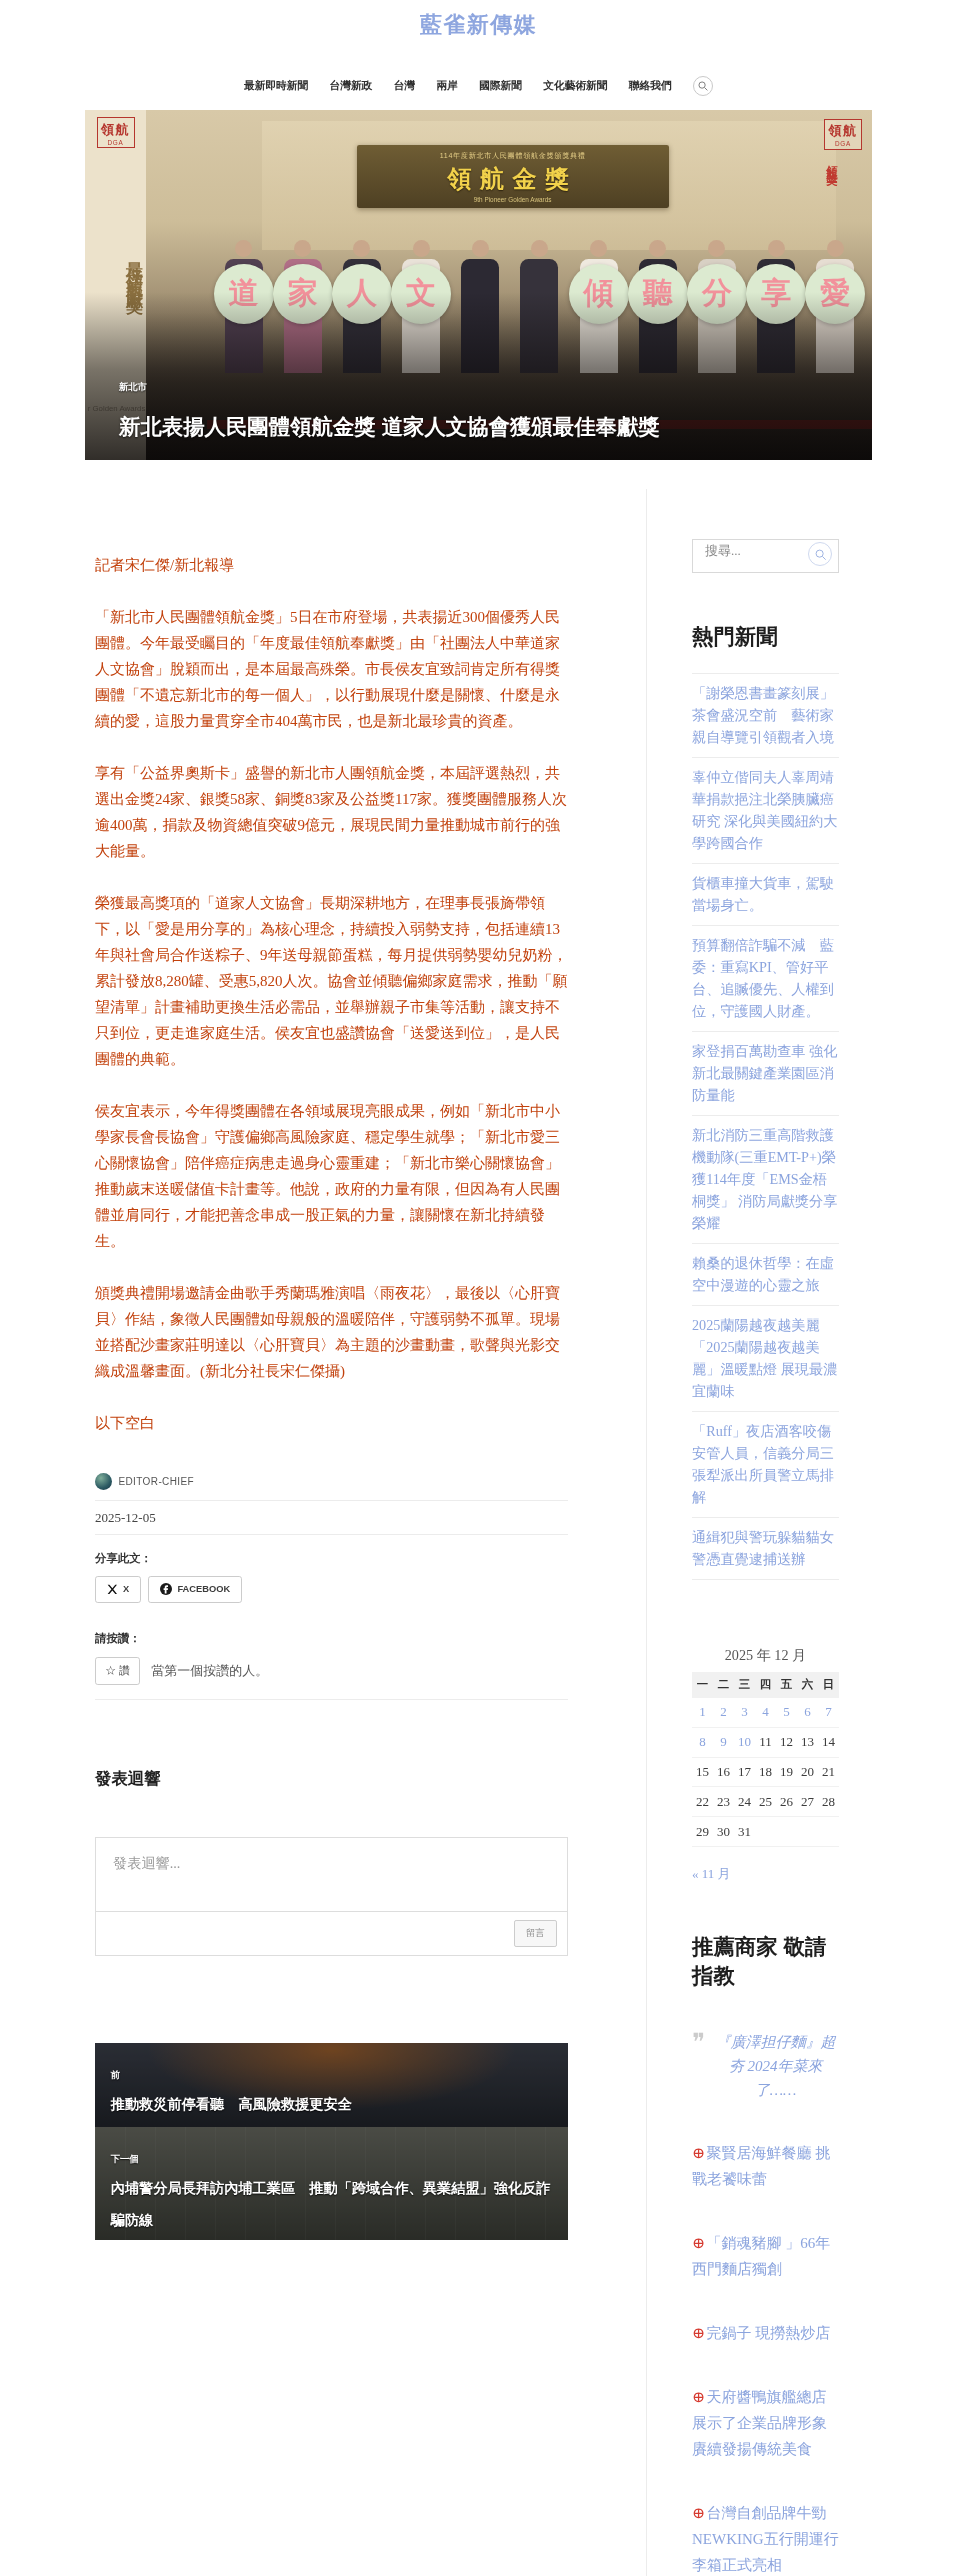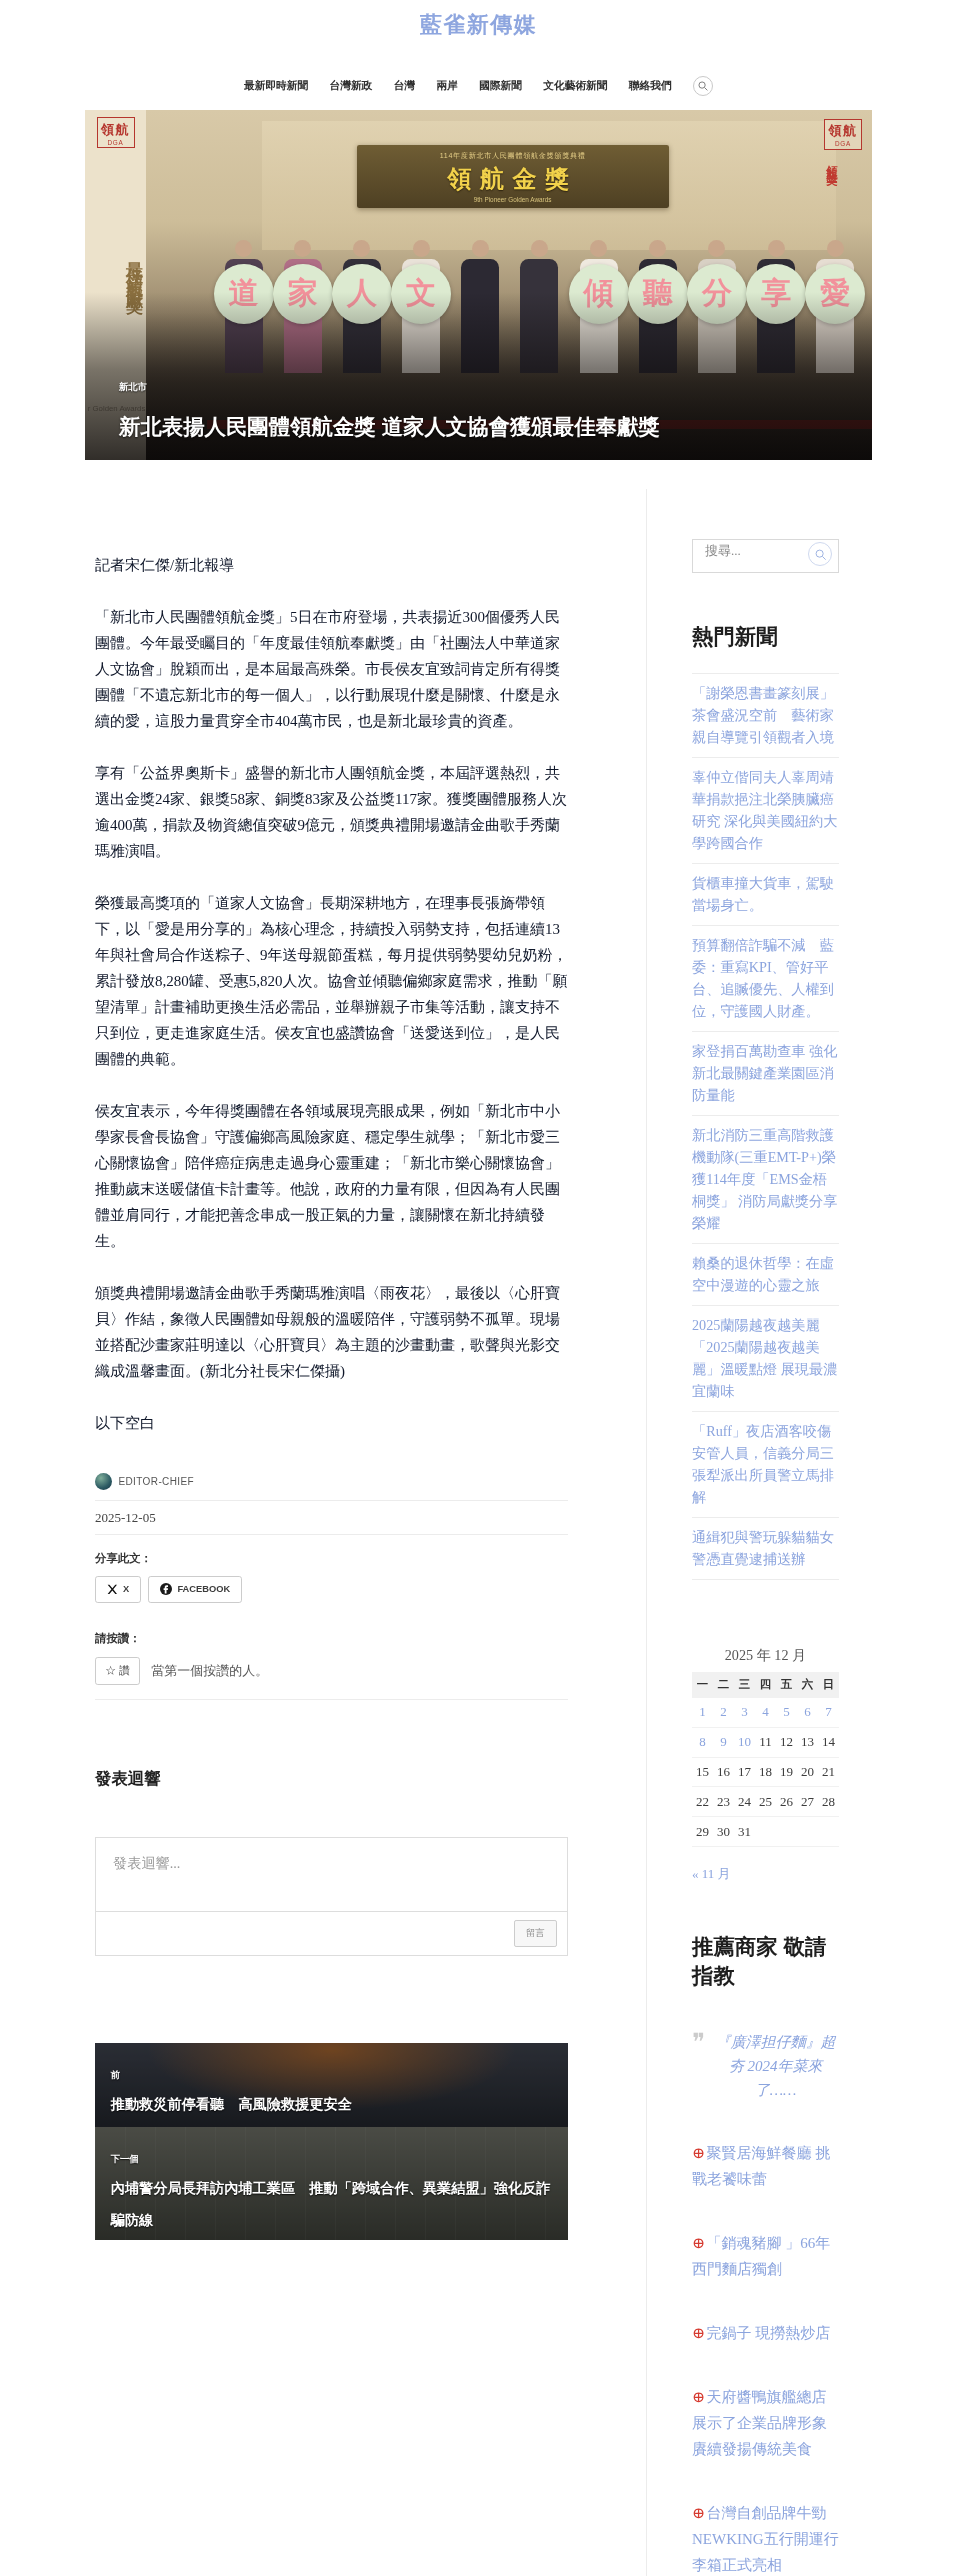--- a/index.html
+++ b/index.html
@@ -52,21 +52,21 @@
   .hero-cat { font-size:9.3px; font-weight:bold; margin-bottom:20px; text-shadow:0 0.7px 1.4px rgba(0,0,0,.7); }
   .hero-title { font-size:21.4px; font-weight:bold; line-height:1.3; text-shadow:0 0.7px 2.1px rgba(0,0,0,.7); }
 
   
   .content { display:flex; margin-top:28.5px; }
   .main-col { flex:0 0 493px; padding:63px 10px 0 10px; }
   .side-col { flex:1; border-left:0.7px solid #ececec; margin-left:68px; padding:50px 0 0 45px; }
   .side-inner { width:147px; }
 
   
-  .byline, .para { font-family:"Liberation Serif","DejaVu Serif",serif; font-size:15px; line-height:26px; color:#0f172a; margin:0 0 26px; }
+  .byline, .para { font-family:"Liberation Serif","DejaVu Serif",serif; font-size:15px; line-height:26px; color:#c2410c; margin:0 0 26px; }
   .para { margin-top:26px; }
   .meta-author { display:flex; align-items:center; gap:6.4px; padding:11.4px 0 10px; margin-top:17px; border-bottom:0.7px solid #ececec; }
   .avatar { width:17px; height:17px; border-radius:50%; background:radial-gradient(circle at 35% 30%,#7fae9a,#2c5a63 60%,#173341); }
   .author-name { font-size:10px; color:#555; letter-spacing:0.4px; }
   .date-row { font-family:"Liberation Serif",serif; font-size:13px; color:#444; padding:8.5px 0; border-bottom:0.7px solid #ececec; }
   .share-label, .like-label { font-size:11.4px; font-weight:bold; color:#333; margin-top:15.7px; }
   .share-btns { display:flex; gap:7.1px; margin-top:10px; }
   .share-btn { display:inline-flex; align-items:center; gap:5.7px; border:0.7px solid #ccc; border-radius:2.8px; background:#fff;
     padding:6.4px 10.7px; font-size:9.3px; font-weight:bold; color:#3c3c3c; cursor:pointer; font-family:"Liberation Sans",sans-serif; }
   .like-sec { margin-top:28.5px; padding-bottom:14px; border-bottom:0.7px solid #ececec; }
@@ -234,21 +234,21 @@
       <div class="hero-cat">新北市</div>
       <div class="hero-title">新北表揚人民團體領航金獎 道家人文協會獲頒最佳奉獻獎</div>
     </div>
   </div>
 
   <div class="content">
 
     <main class="main-col">
       <p class="byline">記者宋仁傑/新北報導</p>
       <p class="para">「新北市人民團體領航金獎」5日在市府登場，共表揚近300個優秀人民團體。今年最受矚目的「年度最佳領航奉獻獎」由「社團法人中華道家人文協會」脫穎而出，是本屆最高殊榮。市長侯友宜致詞肯定所有得獎團體「不遺忘新北市的每一個人」，以行動展現什麼是關懷、什麼是永續的愛，這股力量貫穿全市404萬市民，也是新北最珍貴的資產。</p>
-      <p class="para">享有「公益界奧斯卡」盛譽的新北市人團領航金獎，本屆評選熱烈，共選出金獎24家、銀獎58家、銅獎83家及公益獎117家。獲獎團體服務人次逾400萬，捐款及物資總值突破9億元，頒獎典禮開場邀請金曲歌手秀蘭瑪雅演唱。</p>
+      <p class="para">享有「公益界奧斯卡」盛譽的新北市人團領航金獎，本屆評選熱烈，共選出金獎24家、銀獎58家、銅獎83家及公益獎117家。獲獎團體服務人次逾400萬，捐款及物資總值突破9億元，展現民間力量推動城市前行的強大能量。</p>
       <p class="para">榮獲最高獎項的「道家人文協會」長期深耕地方，在理事長張旖帶領下，以「愛是用分享的」為核心理念，持續投入弱勢支持，包括連續13年與社會局合作送粽子、9年送母親節蛋糕，每月提供弱勢嬰幼兒奶粉，累計發放8,280罐、受惠5,820人次。協會並傾聽偏鄉家庭需求，推動「願望清單」計畫補助更換生活必需品，並舉辦親子市集等活動，讓支持不只到位，更走進家庭生活。侯友宜也盛讚協會「送愛送到位」，是人民團體的典範。</p>
       <p class="para">侯友宜表示，今年得獎團體在各領域展現亮眼成果，例如「新北市中小學家長會長協會」守護偏鄉高風險家庭、穩定學生就學；「新北市愛三心關懷協會」陪伴癌症病患走過身心靈重建；「新北市樂心關懷協會」推動歲末送暖儲值卡計畫等。他說，政府的力量有限，但因為有人民團體並肩同行，才能把善念串成一股正氣的力量，讓關懷在新北持續發生。</p>
       <p class="para">頒獎典禮開場邀請金曲歌手秀蘭瑪雅演唱〈雨夜花〉，最後以〈心肝寶貝〉作結，象徵人民團體如母親般的溫暖陪伴，守護弱勢不孤單。現場並搭配沙畫家莊明達以〈心肝寶貝〉為主題的沙畫動畫，歌聲與光影交織成溫馨畫面。(新北分社長宋仁傑攝)</p>
       <p class="para">以下空白</p>
 
       <div class="meta-author">
         <span class="avatar"></span>
         <span class="author-name">EDITOR-CHIEF</span>
       </div>
       <div class="date-row">2025-12-05</div>

